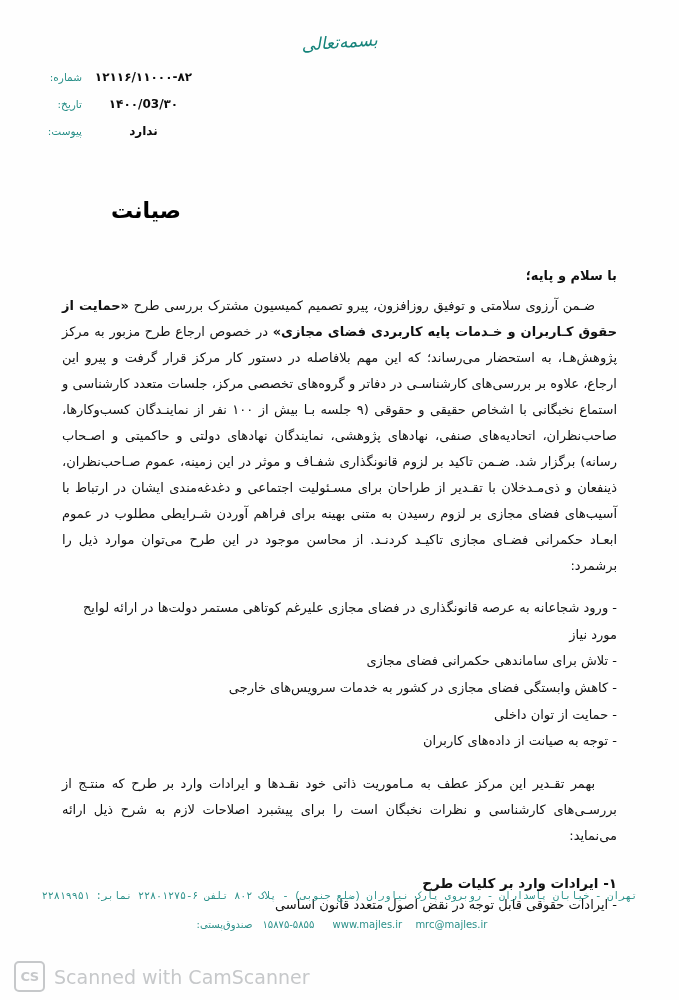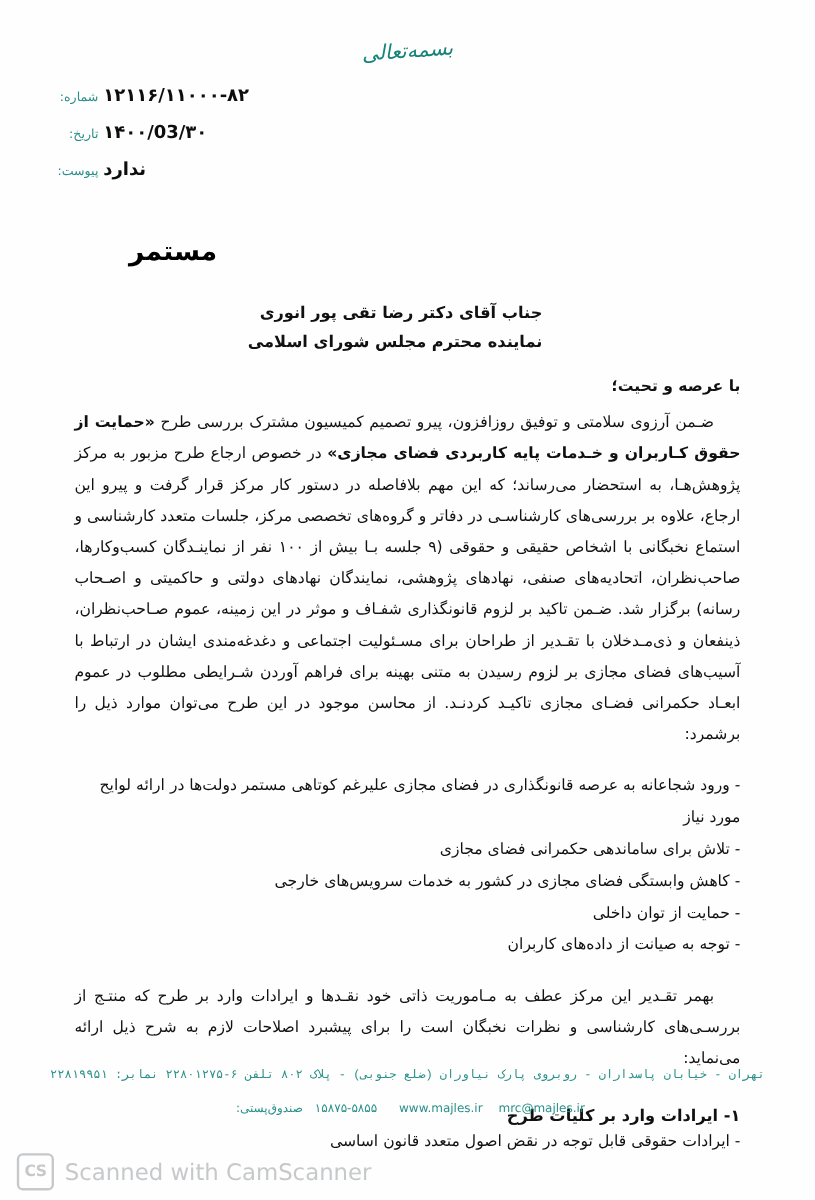--- a/index.html
+++ b/index.html
@@ -96,23 +96,23 @@
   }
   .ref-label {
     color: #2a9089;
     font-size: 10.5px;
     width: 56px;
     text-align: right;
     flex: none;
   }
   .ref-value {
     color: #0d0d0d;
-    font-size: 15px;
-    font-weight: bold;
-    text-align: left;
+    font-size: 12px;
+    font-weight: bold;
+    text-align: center;
     flex: 1;
     padding-left: 4px;
     letter-spacing: 0.2px;
   }
 
   
   .urgent {
     position: absolute;
     top: 198px;
     right: 498px;
@@ -258,30 +258,26 @@
     <div class="ref-row">
       <span class="ref-label">تاریخ:</span>
       <span class="ref-value">۱۴۰۰/03/۳۰</span>
     </div>
     <div class="ref-row">
       <span class="ref-label">پیوست:</span>
       <span class="ref-value">ندارد</span>
     </div>
   </div>
 
-  <div class="urgent">مستمر</div>
+  <div class="urgent">صیانت</div>
 
   <div class="body-area">
 
-    <div class="addressee">
-      <div>جناب آقای دکتر رضا تقی پور انوری</div>
-      <div>نماینده محترم مجلس شورای اسلامی</div>
-    </div>
-
-    <div class="greeting">با عرصه و تحیت؛</div>
+
+    <div class="greeting">با سلام و پایه؛</div>
 
     <p class="para"><span class="indent"></span><span>ضـمن آرزوی سلامتی و توفیق روزافزون، پیرو تصمیم کمیسیون مشترک بررسی طرح </span><b class="em">«حمایت از حقوق کـاربران و خـدمات پایه کاربردی فضای مجازی»</b><span> در خصوص ارجاع طرح مزبور به مرکز پژوهش‌هـا، به استحضار می‌رساند؛ که این مهم بلافاصله در دستور کار مرکز قرار گرفت و پیرو این ارجاع، علاوه بر بررسی‌های کارشناسـی در دفاتر و گروه‌های تخصصی مرکز، جلسات متعدد کارشناسی و استماع نخبگانی با اشخاص حقیقی و حقوقی (۹ جلسه بـا بیش از ۱۰۰ نفر از نماینـدگان کسب‌وکارها، صاحب‌نظران، اتحادیه‌های صنفی، نهادهای پژوهشی، نمایندگان نهادهای دولتی و حاکمیتی و اصـحاب رسانه) برگزار شد. ضـمن تاکید بر لزوم قانونگذاری شفـاف و موثر در این زمینه، عموم صـاحب‌نظران، ذینفعان و ذی‌مـدخلان با تقـدیر از طراحان برای مسـئولیت اجتماعی و دغدغه‌مندی ایشان در ارتباط با آسیب‌های فضای مجازی بر لزوم رسیدن به متنی بهینه برای فراهم آوردن شـرایطی مطلوب در عموم ابعـاد حکمرانی فضـای مجازی تاکیـد کردنـد. از محاسن موجود در این طرح می‌توان موارد ذیل را برشمرد:</span></p>
 
     <ul class="bullets">
       <li>- ورود شجاعانه به عرصه قانونگذاری در فضای مجازی علیرغم کوتاهی مستمر دولت‌ها در ارائه لوایح مورد نیاز</li>
       <li>- تلاش برای ساماندهی حکمرانی فضای مجازی</li>
       <li>- کاهش وابستگی فضای مجازی در کشور به خدمات سرویس‌های خارجی</li>
       <li>- حمایت از توان داخلی</li>
       <li>- توجه به صیانت از داده‌های کاربران</li>
     </ul>

